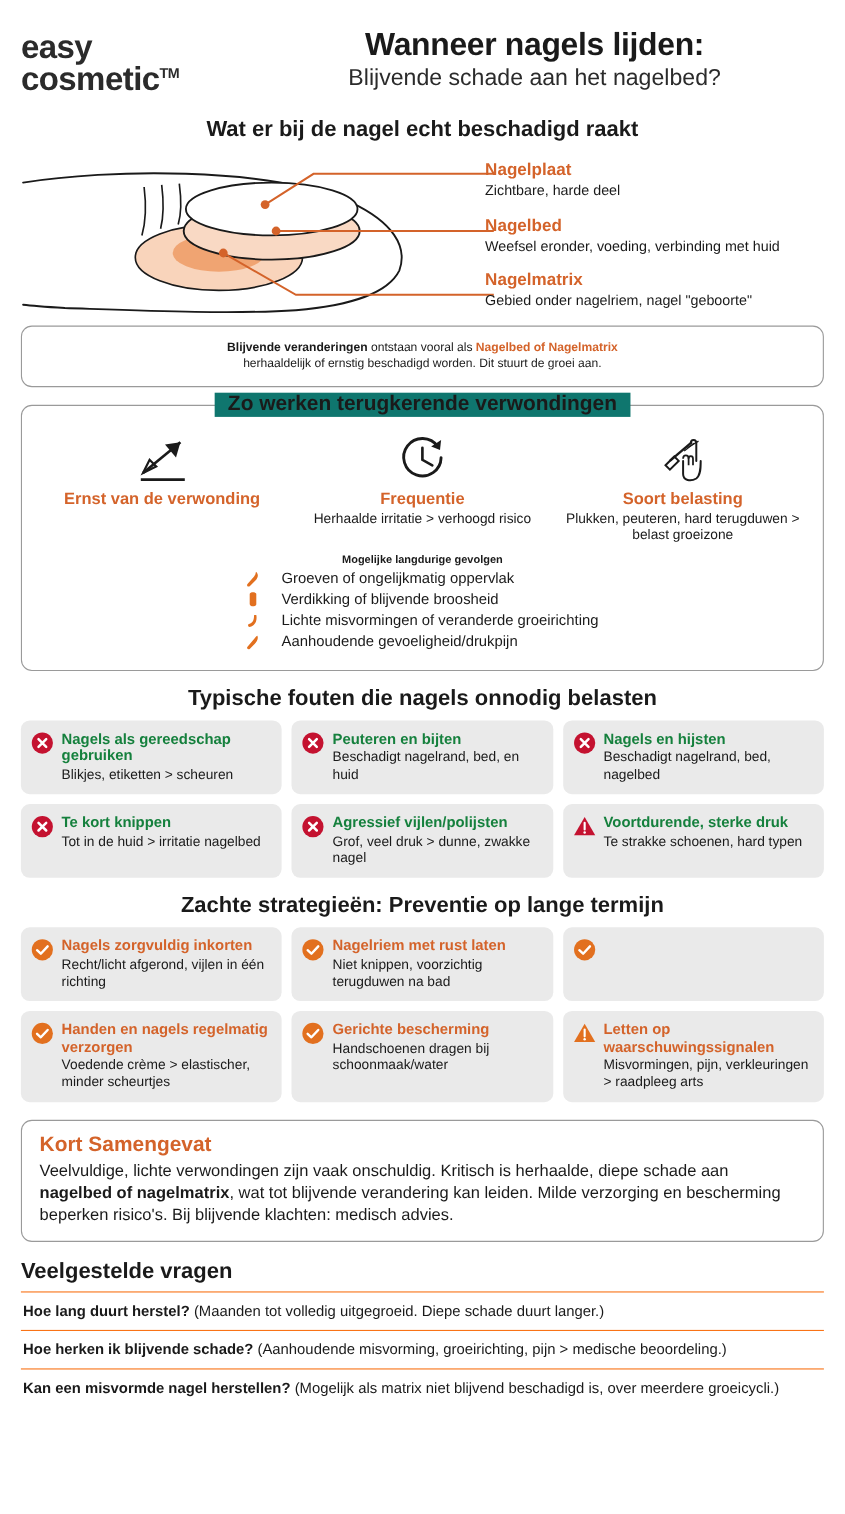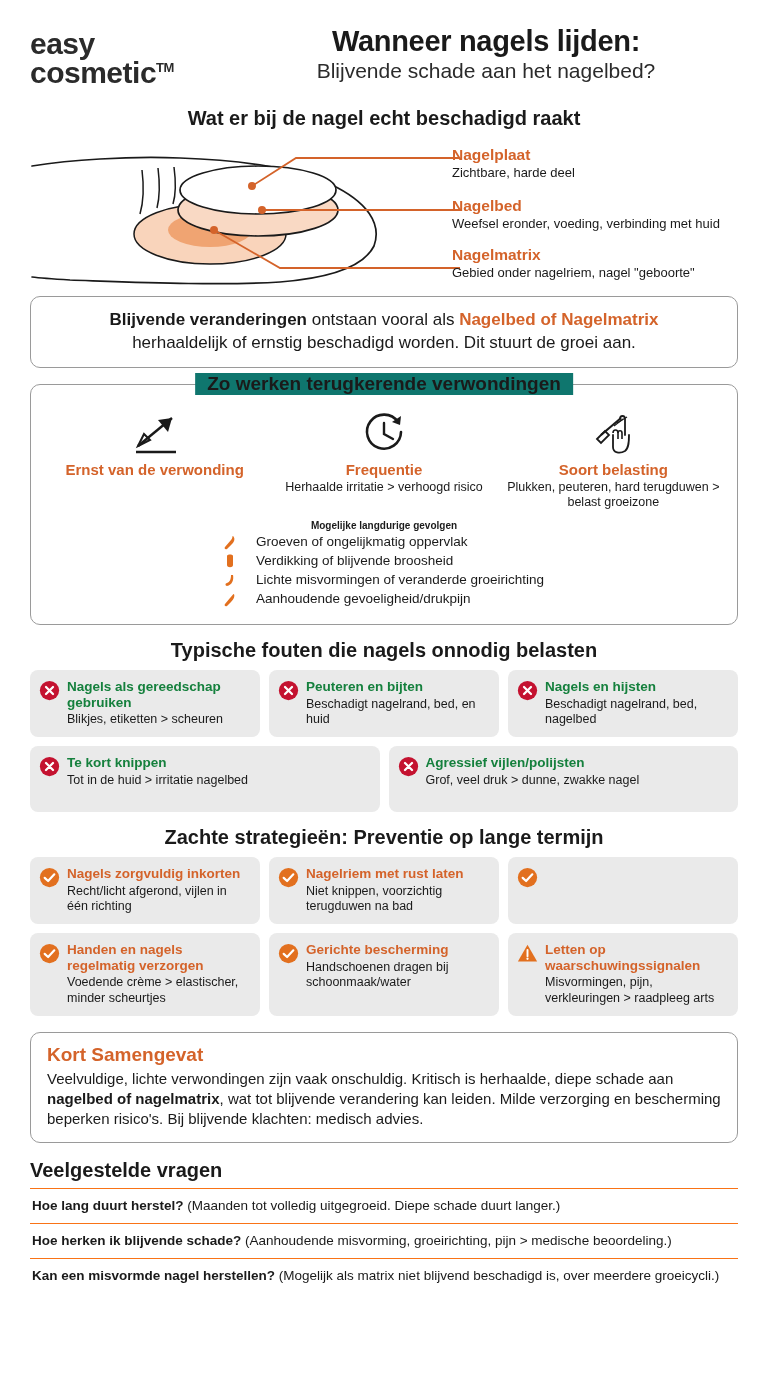--- a/index.html
+++ b/index.html
@@ -3,21 +3,21 @@
 <meta charset="utf-8">
 <style>
   * { box-sizing: border-box; margin: 0; padding: 0; }
   body {
     width: 768px; height: 1376px;
     background: #ffffff;
     font-family: "Liberation Sans", sans-serif;
     color: #1a1a1a;
     overflow: hidden;
   }
-  .page { width: 768px; height: 972px; padding: 0 16px; position: relative; }
+  .page { width: 768px; height: 972px; padding: 0 5px; position: relative; }
 
   
   .header { display: flex; align-items: flex-start; padding: 26px 14px 6px 14px; }
   .logo { width: 210px; flex: 0 0 210px; padding-top: 4px; }
   .logo-l1, .logo-l2 { font-weight: bold; font-size: 30px; line-height: 0.95; color: #2b2b2b; letter-spacing: -0.5px; }
   .logo-l2 { position: relative; display: inline-block; }
   .logo-tm { font-size: 13px; vertical-align: super; font-weight: bold; }
   .htitles { flex: 1; text-align: center; padding-right: 6px; }
   .h-main { font-size: 29px; font-weight: bold; line-height: 1.08; color: #1a1a1a; letter-spacing: -0.3px; }
   .h-sub { font-size: 21px; line-height: 1.25; color: #2b2b2b; margin-top: 1px; }
@@ -30,21 +30,21 @@
   
   .anatomy { position: relative; height: 150px; margin: 2px 0 4px; }
   .anatomy svg { position: absolute; left: 14px; top: 0; }
   .labels { position: absolute; left: 436px; top: 8px; width: 320px; }
   .lab-block { margin-bottom: 11px; }
   .lab-t { font-size: 15.5px; font-weight: bold; color: #D4632A; line-height: 1.15; }
   .lab-d { font-size: 13px; color: #1a1a1a; line-height: 1.2; margin-top: 1px; }
 
   
   .stmt { border: 1.5px solid #9a9a9a; border-radius: 10px; margin: 8px 14px 0; padding: 12px 16px; text-align: center; }
-  .stmt p { font-size: 17px; line-height: 1.35; }
+  .stmt p { font-size: 11px; line-height: 1.35; }
 
   
   .fbox { border: 1.5px solid #9a9a9a; border-radius: 10px; margin: 16px 14px 0; padding: 12px 12px 12px; position: relative; }
   .fbox-legend { position: absolute; top: -12px; left: 50%; transform: translateX(-50%);
                  background: #0f766e; padding: 0 12px; font-size: 19px; font-weight: bold; white-space: nowrap; }
   .cols3 { display: flex; gap: 6px; margin-top: 10px; }
   .col3 { flex: 1; text-align: center; }
   .col3 .ic { height: 52px; display: flex; align-items: center; justify-content: center; }
   .col3 .ct { font-size: 15px; font-weight: bold; color: #D4632A; margin-top: 2px; }
   .col3 .cd { font-size: 12.5px; line-height: 1.22; margin-top: 2px; color: #1a1a1a; }
@@ -259,20 +259,31 @@
     <div class="card">
       <svg class="badge" viewBox="0 0 24 24">
           <circle cx="12" cy="12" r="11" fill="#C41230"></circle>
           <path d="M8,8 L16,16 M16,8 L8,16" stroke="#fff" stroke-width="2.6" stroke-linecap="round"></path>
         </svg>
       <div class="ctext">
         <div class="ch red">Agressief vijlen/polijsten</div>
         <div class="cb">Grof, veel druk &gt; dunne, zwakke nagel</div>
       </div>
     </div>
+    <div class="card">
+      <svg class="badge" viewBox="0 0 24 24">
+          <path d="M12,2 L23,21 L1,21 Z" fill="#C41230"></path>
+          <path d="M12,8 L12,15" stroke="#fff" stroke-width="2.2" stroke-linecap="round"></path>
+          <circle cx="12" cy="18" r="1.3" fill="#fff"></circle>
+        </svg>
+      <div class="ctext">
+        <div class="ch red">Voortdurende, sterke druk</div>
+        <div class="cb">Te strakke schoenen, hard typen</div>
+      </div>
+    </div>
   </div>
 
   <div class="sec-title">Zachte strategieën: Preventie op lange termijn</div>
   <div class="grid3">
     <div class="card">
       <svg class="badge" viewBox="0 0 24 24">
           <circle cx="12" cy="12" r="11" fill="#E2701F"></circle>
           <path d="M6.5,12.4 L10.4,16 L17.5,8.4" stroke="#fff" stroke-width="2.5" fill="none" stroke-linecap="round" stroke-linejoin="round"></path>
         </svg>
       <div class="ctext">

